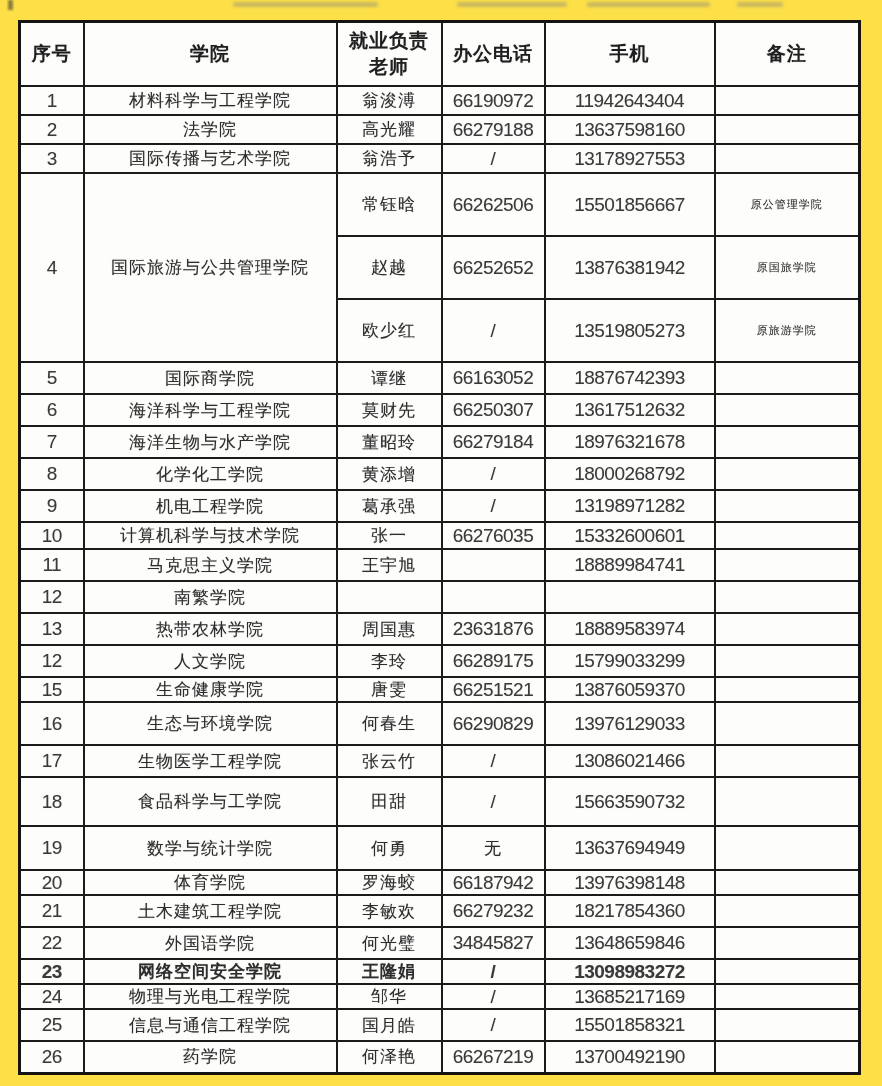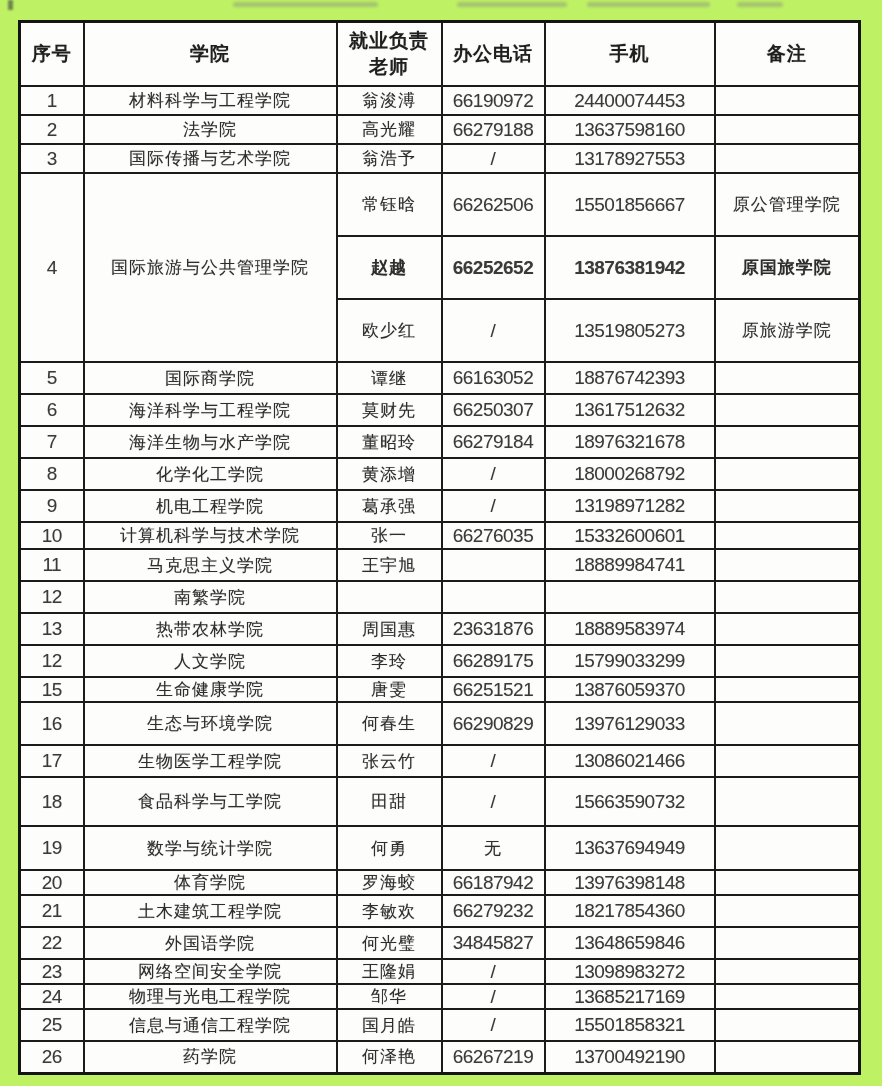--- a/index.html
+++ b/index.html
@@ -1,21 +1,21 @@
 <!DOCTYPE html>
 <html><head>
 <meta charset="utf-8">
 <style>
   html,body{margin:0;padding:0;}
   body{
     width:882px;height:1086px;position:relative;overflow:hidden;
     background:#ffffff;
     font-family:"Liberation Serif","DejaVu Serif",serif;
   }
-  .page{position:absolute;inset:0;background:#bef264;}
+  .page{position:absolute;inset:0;background:#fde047;}
   
   .smudge{position:absolute;top:2px;height:5px;background:rgba(128,128,128,.42);
     filter:blur(1.5px);border-radius:2px;}
   .s1{left:233px;width:145px;}
   .s2{left:457px;width:110px;}
   .s3{left:587px;width:123px;}
   .s4{left:737px;width:46px;}
   .tick{position:absolute;left:8px;top:0;width:5px;height:10px;
     background:rgba(60,60,60,.6);filter:blur(.8px);}
 
@@ -34,21 +34,21 @@
   }
   td.cn{
     font-size:17px;color:#2d2d2d;letter-spacing:1px;
     text-shadow:0 0 1px rgba(70,70,70,.35);
   }
   td.num{
     font-family:"Liberation Sans","DejaVu Sans",sans-serif;
     font-size:19px;color:#3a3a3a;letter-spacing:-0.5px;
     text-shadow:0 0 1px rgba(90,90,90,.3);
   }
-  td.note{font-size:17px;}
+  td.note{font-size:11px;}
 </style>
 </head>
 <body>
 
 <div class="page">
   <div class="tick"></div>
   <div class="smudge s1"></div>
   <div class="smudge s2"></div>
   <div class="smudge s3"></div>
   <div class="smudge s4"></div>
@@ -72,21 +72,21 @@
         <th>手机</th>
         <th>备注</th>
       </tr>
     </thead>
     <tbody id="table-body">
         <tr style="height: 29px;">
           <td class="num" rowspan="1">1</td>
           <td class="cn" rowspan="1">材料科学与工程学院</td>
           <td class="cn">翁浚溥</td>
           <td class="num">66190972</td>
-          <td class="num">24400074453</td>
+          <td class="num">11942643404</td>
           <td class="cn note"></td>
         </tr>
         <tr style="height: 29px;">
           <td class="num" rowspan="1">2</td>
           <td class="cn" rowspan="1">法学院</td>
           <td class="cn">高光耀</td>
           <td class="num">66279188</td>
           <td class="num">13637598160</td>
           <td class="cn note"></td>
         </tr>
@@ -99,21 +99,21 @@
           <td class="cn note"></td>
         </tr>
         <tr style="height: 63px;">
           <td class="num" rowspan="3">4</td>
           <td class="cn" rowspan="3">国际旅游与公共管理学院</td>
           <td class="cn">常钰晗</td>
           <td class="num">66262506</td>
           <td class="num">15501856667</td>
           <td class="cn note">原公管理学院</td>
         </tr>
-        <tr style="height: 63px; font-weight: bold;">
+        <tr style="height: 63px;">
           <td class="cn">赵越</td>
           <td class="num">66252652</td>
           <td class="num">13876381942</td>
           <td class="cn note">原国旅学院</td>
         </tr>
         <tr style="height: 63px;">
           <td class="cn">欧少红</td>
           <td class="num">/</td>
           <td class="num">13519805273</td>
           <td class="cn note">原旅游学院</td>
@@ -255,21 +255,21 @@
           <td class="cn note"></td>
         </tr>
         <tr style="height: 32px;">
           <td class="num" rowspan="1">22</td>
           <td class="cn" rowspan="1">外国语学院</td>
           <td class="cn">何光璧</td>
           <td class="num">34845827</td>
           <td class="num">13648659846</td>
           <td class="cn note"></td>
         </tr>
-        <tr style="height: 22px;">
+        <tr style="height: 22px; font-weight: bold;">
           <td class="num" rowspan="1">23</td>
           <td class="cn" rowspan="1">网络空间安全学院</td>
           <td class="cn">王隆娟</td>
           <td class="num">/</td>
           <td class="num">13098983272</td>
           <td class="cn note"></td>
         </tr>
         <tr style="height: 16px;">
           <td class="num" rowspan="1">24</td>
           <td class="cn" rowspan="1">物理与光电工程学院</td>

